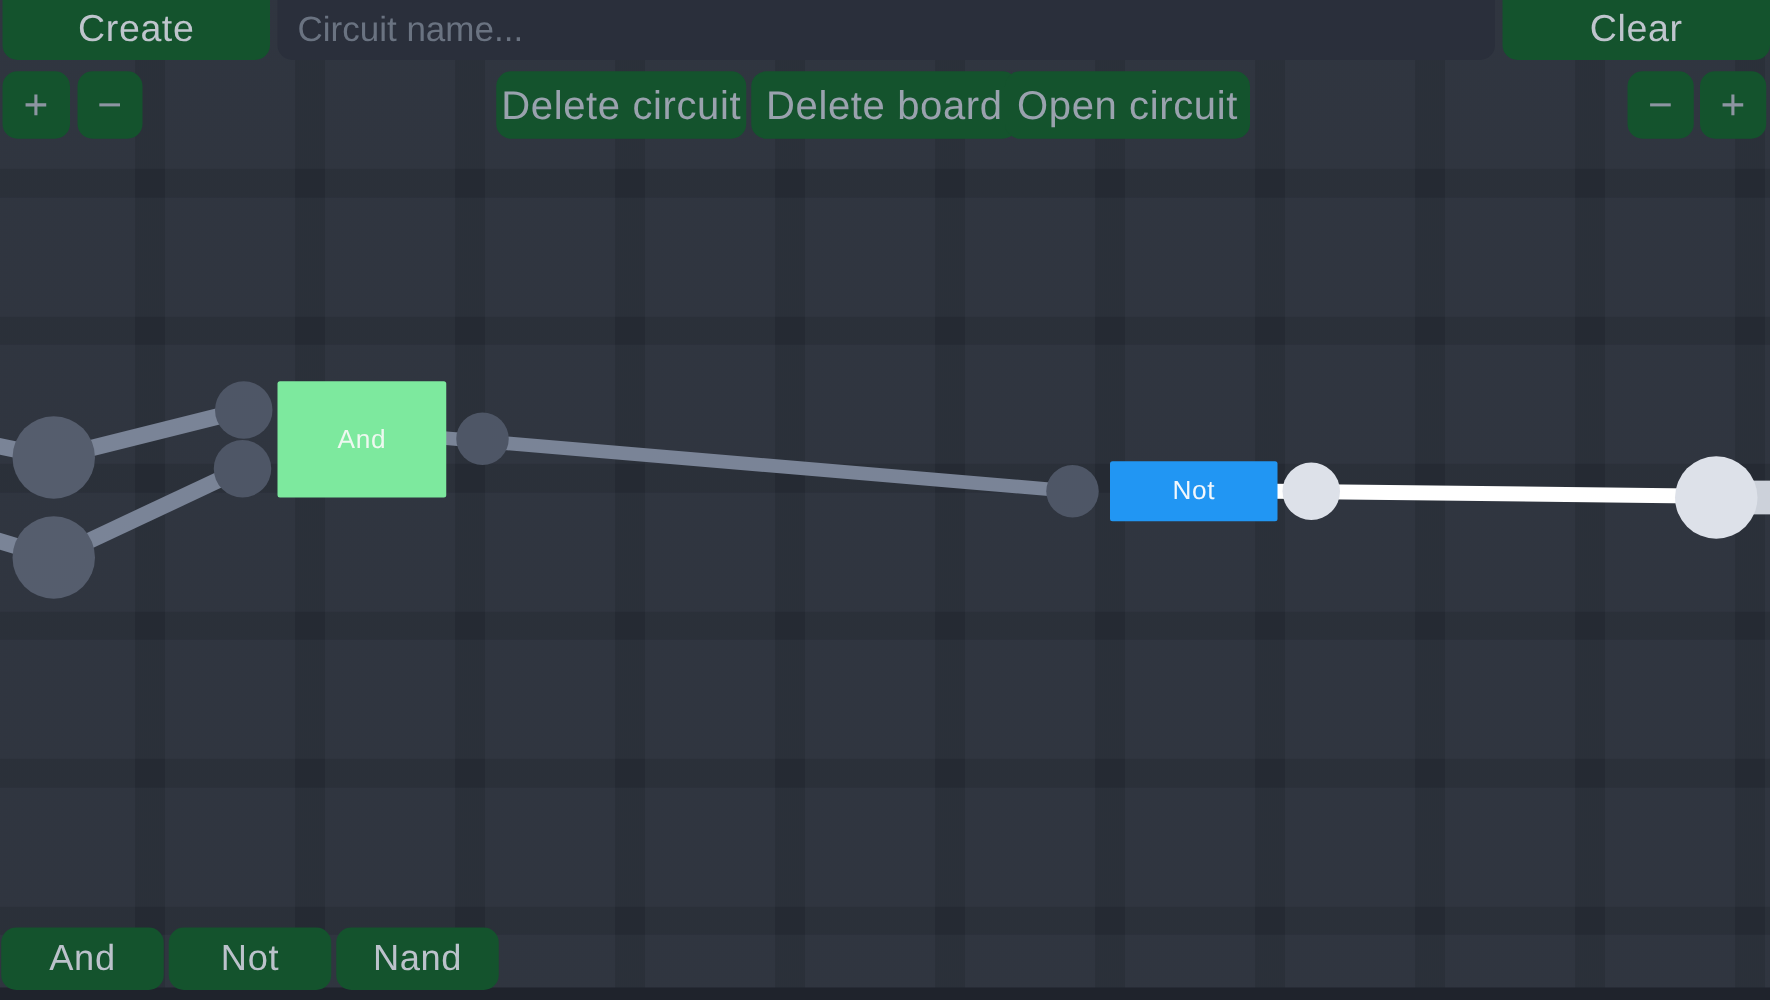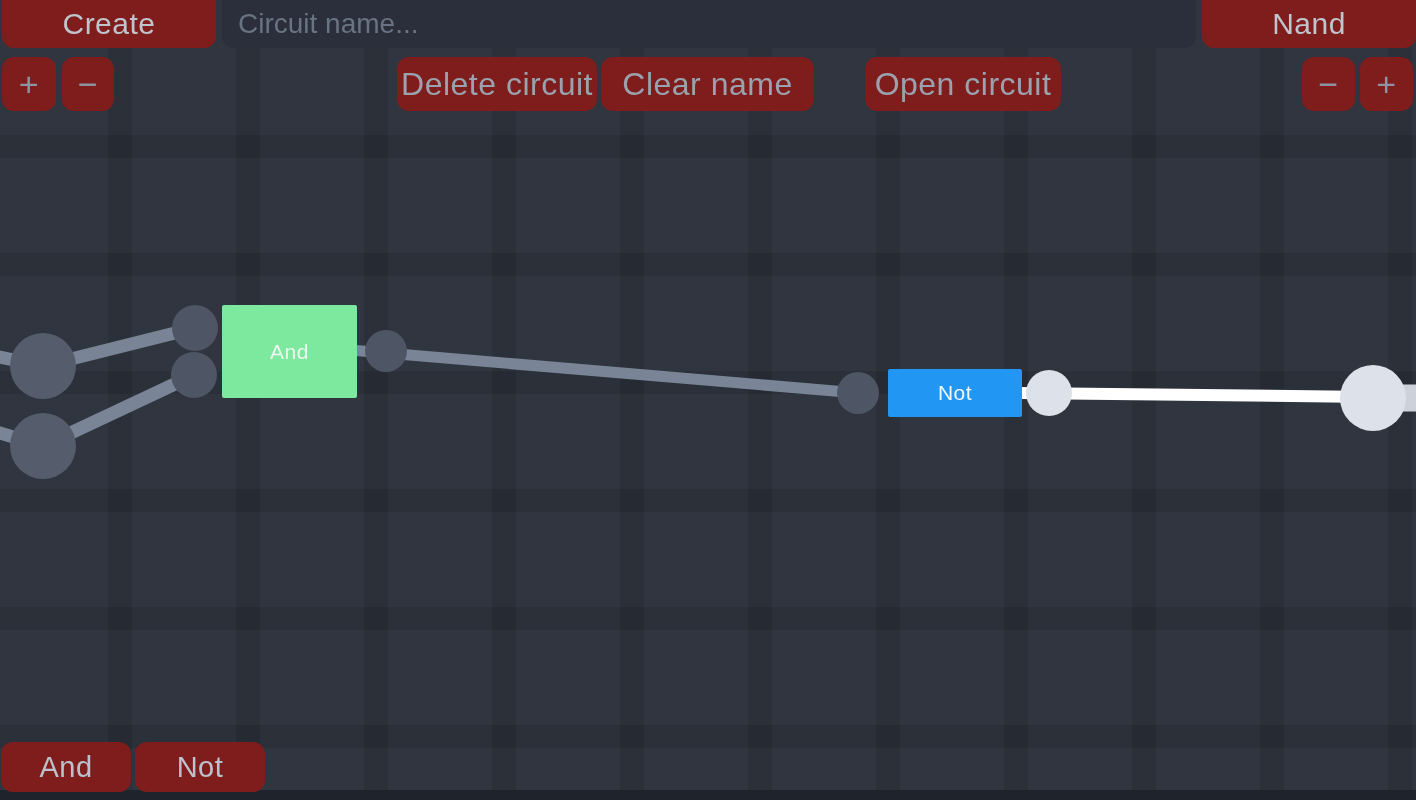--- a/index.html
+++ b/index.html
@@ -44,21 +44,21 @@
     align-items: center;
     justify-content: center;
     z-index: 3;
     font-size: 21px;
     letter-spacing: 0.5px;
     border-radius: 2px;
   }
   
   .ui-btn {
     position: absolute;
-    background: #7f1d1d;
+    background: #14532d;
     display: flex;
     align-items: center;
     justify-content: center;
     color: #9aa2ae;
     z-index: 10;
     border-radius: 12px;
     font-weight: 300;
     letter-spacing: 0.5px;
     cursor: default;
     box-sizing: border-box;
@@ -82,21 +82,21 @@
     color: #c6cbd3;
     z-index: 10;
   }
   #circuit-name::placeholder { color: #6a7381; opacity: 1; }
   .row2 { top: 57px; height: 54px; font-size: 32px; }
   .zoom-btn { font-size: 34px; color: #8d95a2; }
   .btn-zi-l { left: 2px;    width: 54px; }
   .btn-zo-l { left: 62px;   width: 52px; }
   .btn-del  { left: 397px;  width: 200px; }
   .btn-clr  { left: 601px;  width: 213px; }
-  .btn-open { left: 865px;  width: 196px; justify-content: center; }
+  .btn-open { left: 804px;  width: 196px; justify-content: center; }
   .btn-zo-r { left: 1302px; width: 53px; }
   .btn-zi-r { left: 1360px; width: 53px; }
   .palette-btn {
     top: 742px;
     height: 50px;
     font-size: 29px;
     color: #bcc2cb;
   }
   .btn-p0 { left: 1px;   width: 130px; }
   .btn-p1 { left: 135px; width: 130px; }
@@ -139,46 +139,49 @@
       <div class="gate" style="left: 888px; top: 369px; width: 134px; height: 48px; background: rgb(33, 150, 243); color: rgb(242, 247, 252);">
         <span>Not</span>
       </div>
     </div>
 
   <div class="ui-btn row1 btn-create">
     <span>Create</span>
   </div>
   <input id="circuit-name" type="text" placeholder="Circuit name..." style="">
   <div class="ui-btn row1 btn-menu">
-    <span>Nand</span>
+    <span>Clear</span>
   </div>
 
   <div class="ui-btn row2 zoom-btn btn-zi-l">
     <span>+</span>
   </div>
   <div class="ui-btn row2 zoom-btn btn-zo-l">
     <span>−</span>
   </div>
   <div class="ui-btn row2 btn-del">
     <span>Delete circuit</span>
   </div>
   <div class="ui-btn row2 btn-clr">
-    <span>Clear name</span>
+    <span>Delete board</span>
   </div>
   <div class="ui-btn row2 btn-open">
     <span>Open circuit</span>
   </div>
   <div class="ui-btn row2 zoom-btn btn-zo-r">
     <span>−</span>
   </div>
   <div class="ui-btn row2 zoom-btn btn-zi-r">
     <span>+</span>
   </div>
 
   <div class="ui-btn palette-btn btn-p0">
     <span>And</span>
   </div>
   <div class="ui-btn palette-btn btn-p1">
     <span>Not</span>
   </div>
+  <div class="ui-btn palette-btn btn-p2">
+    <span>Nand</span>
+  </div>
 
   <div id="bottom-edge"></div>
 </div>
 
 </body></html>

